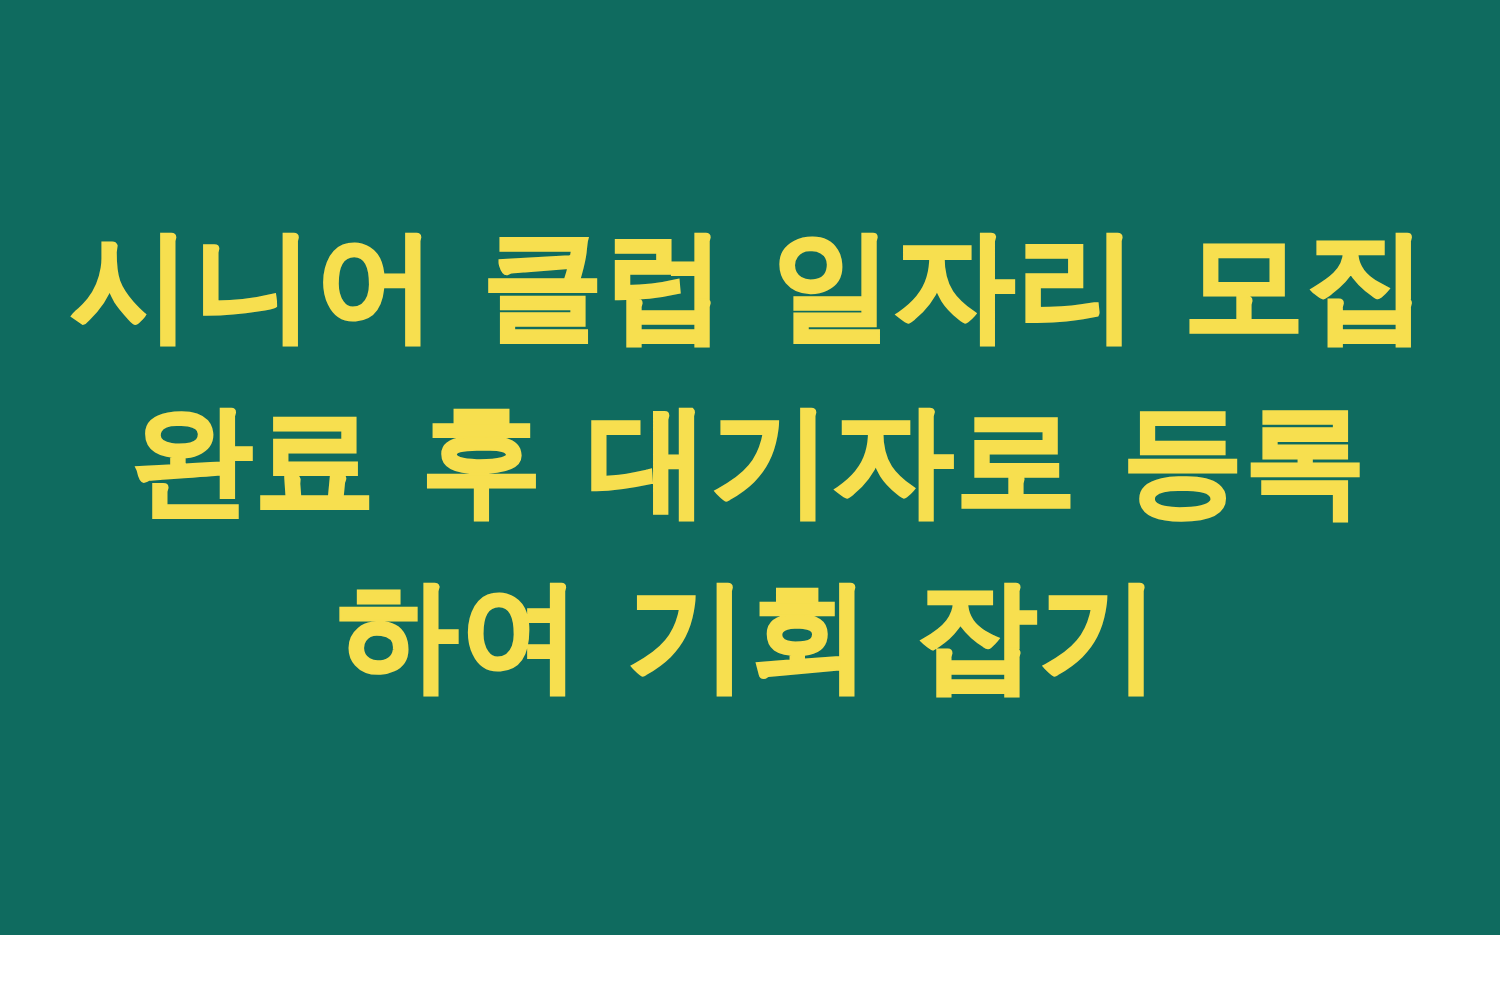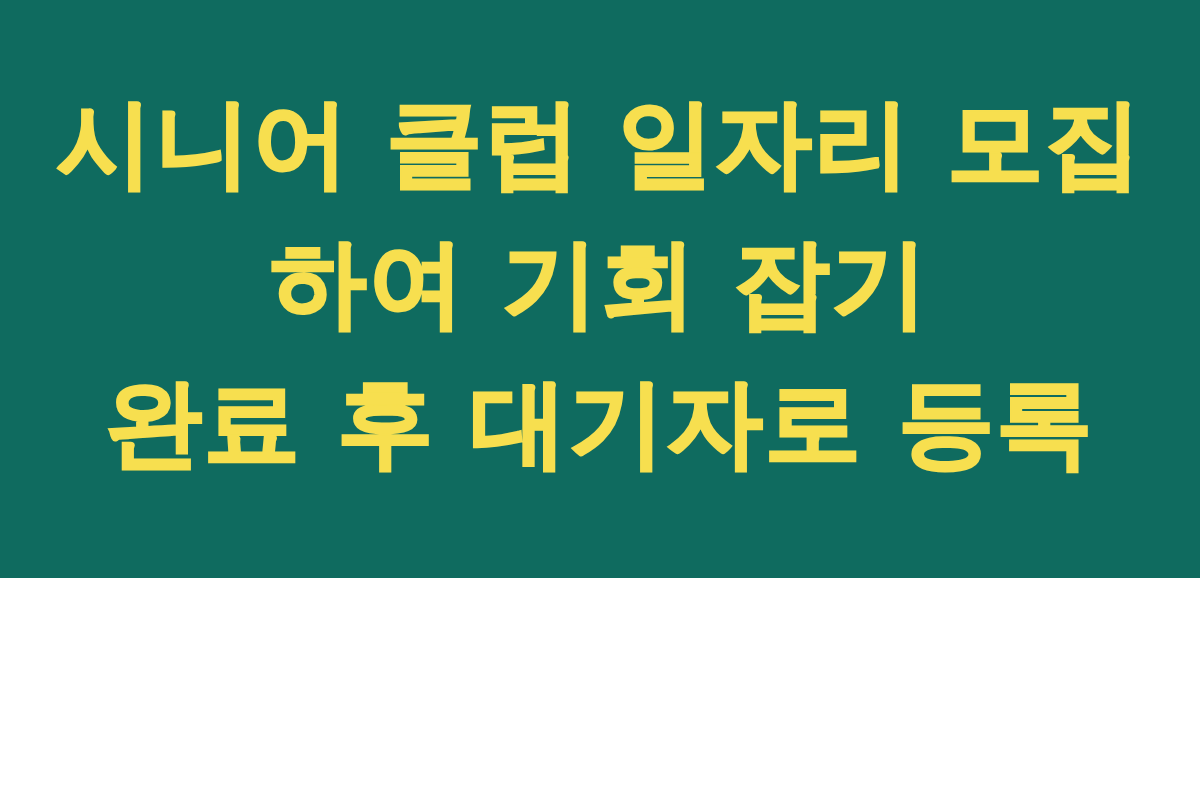--- a/index.html
+++ b/index.html
@@ -10,21 +10,21 @@
   body {
     width: 1200px;
     height: 800px;
     overflow: hidden;
     font-family: "Liberation Sans", sans-serif;
   }
 
   #poster {
     position: relative;
     width: 1200px;
-    height: 578px;
+    height: 748px;
     background: #0F6B5F;
     display: flex;
     flex-direction: column;
     align-items: flex-end;
     justify-content: center;
     box-sizing: border-box;
   }
 
   #headline-block {
     width: 1200px;
@@ -59,19 +59,19 @@
 </style>
 </head>
 <body>
 
 <div id="poster" style="background: rgb(15, 107, 95);">
 
   <div id="headline-block">
 
     <span class="headline-line" style="color: rgb(247, 223, 79); -webkit-text-stroke: 2.5px rgb(247, 223, 79);">시니어 클럽 일자리 모집</span>
 
+    <span class="headline-line" style="color: rgb(247, 223, 79); -webkit-text-stroke: 2.5px rgb(247, 223, 79);">완료 후 대기자로 등록</span>
+
     <span class="headline-line" style="color: rgb(247, 223, 79); -webkit-text-stroke: 2.5px rgb(247, 223, 79);">하여 기회 잡기</span>
-
-    <span class="headline-line" style="color: rgb(247, 223, 79); -webkit-text-stroke: 2.5px rgb(247, 223, 79);">완료 후 대기자로 등록</span>
 
   </div>
 
 </div>
 
 </body></html>

